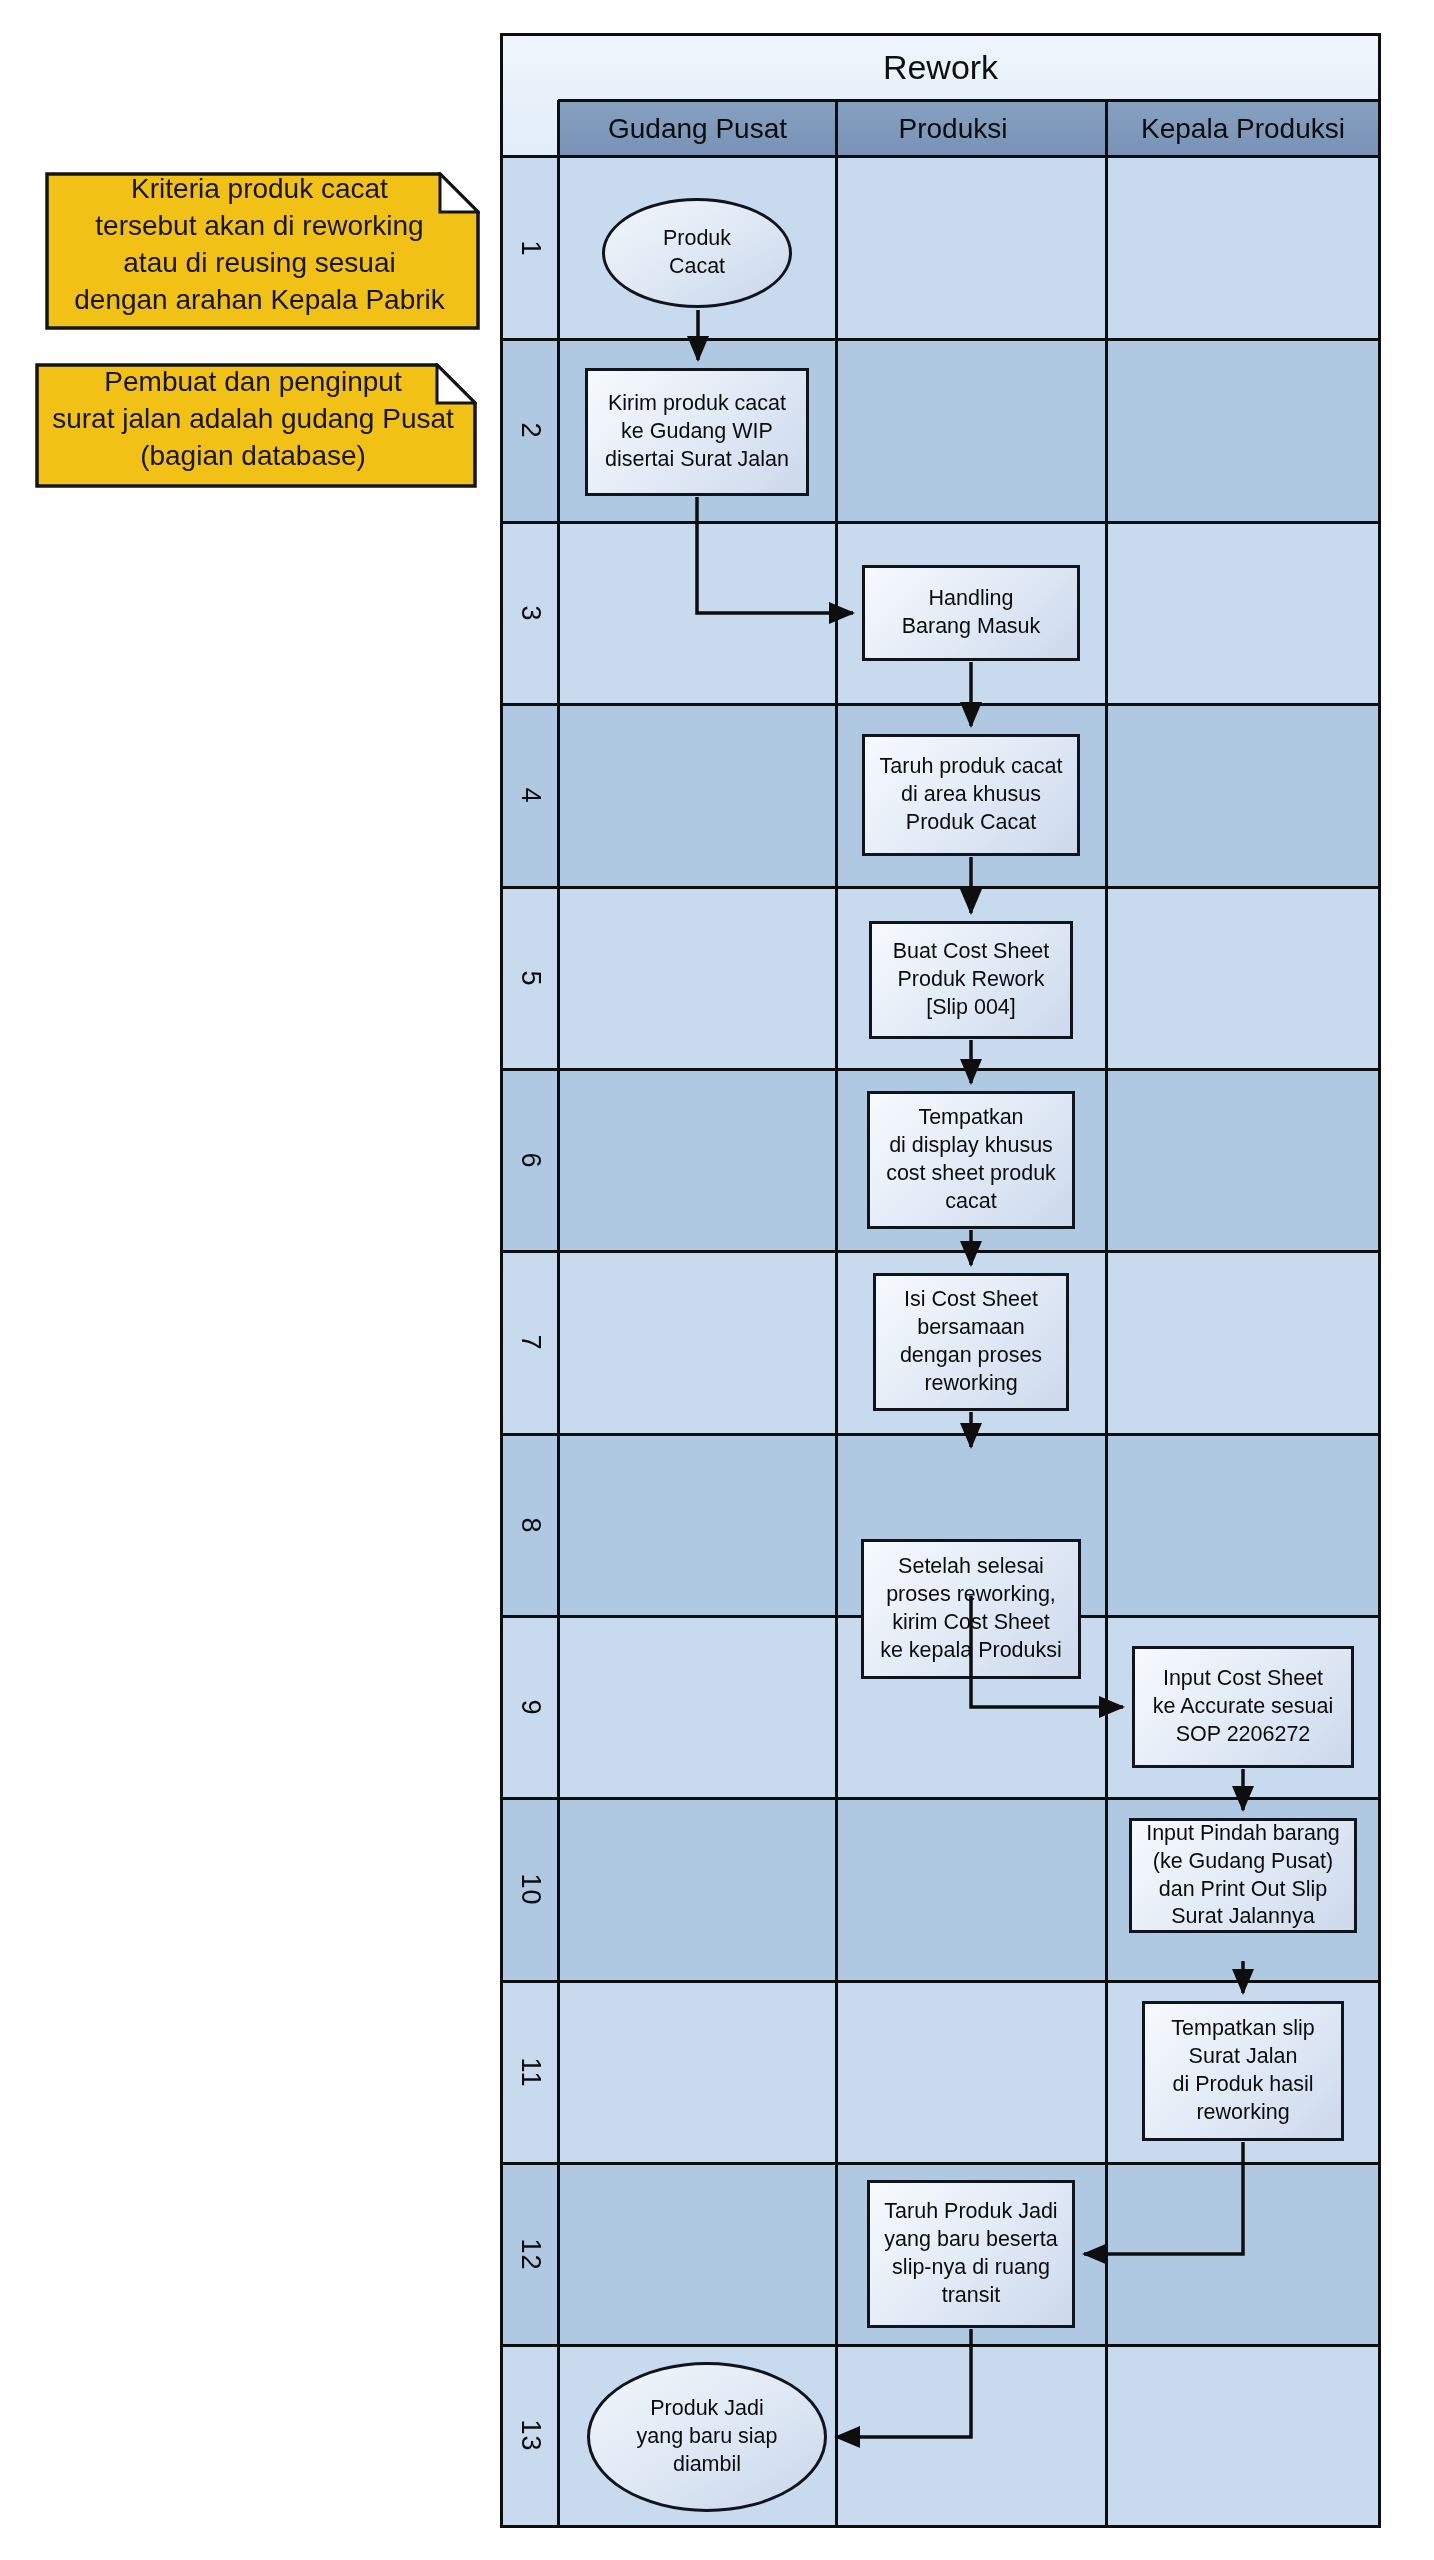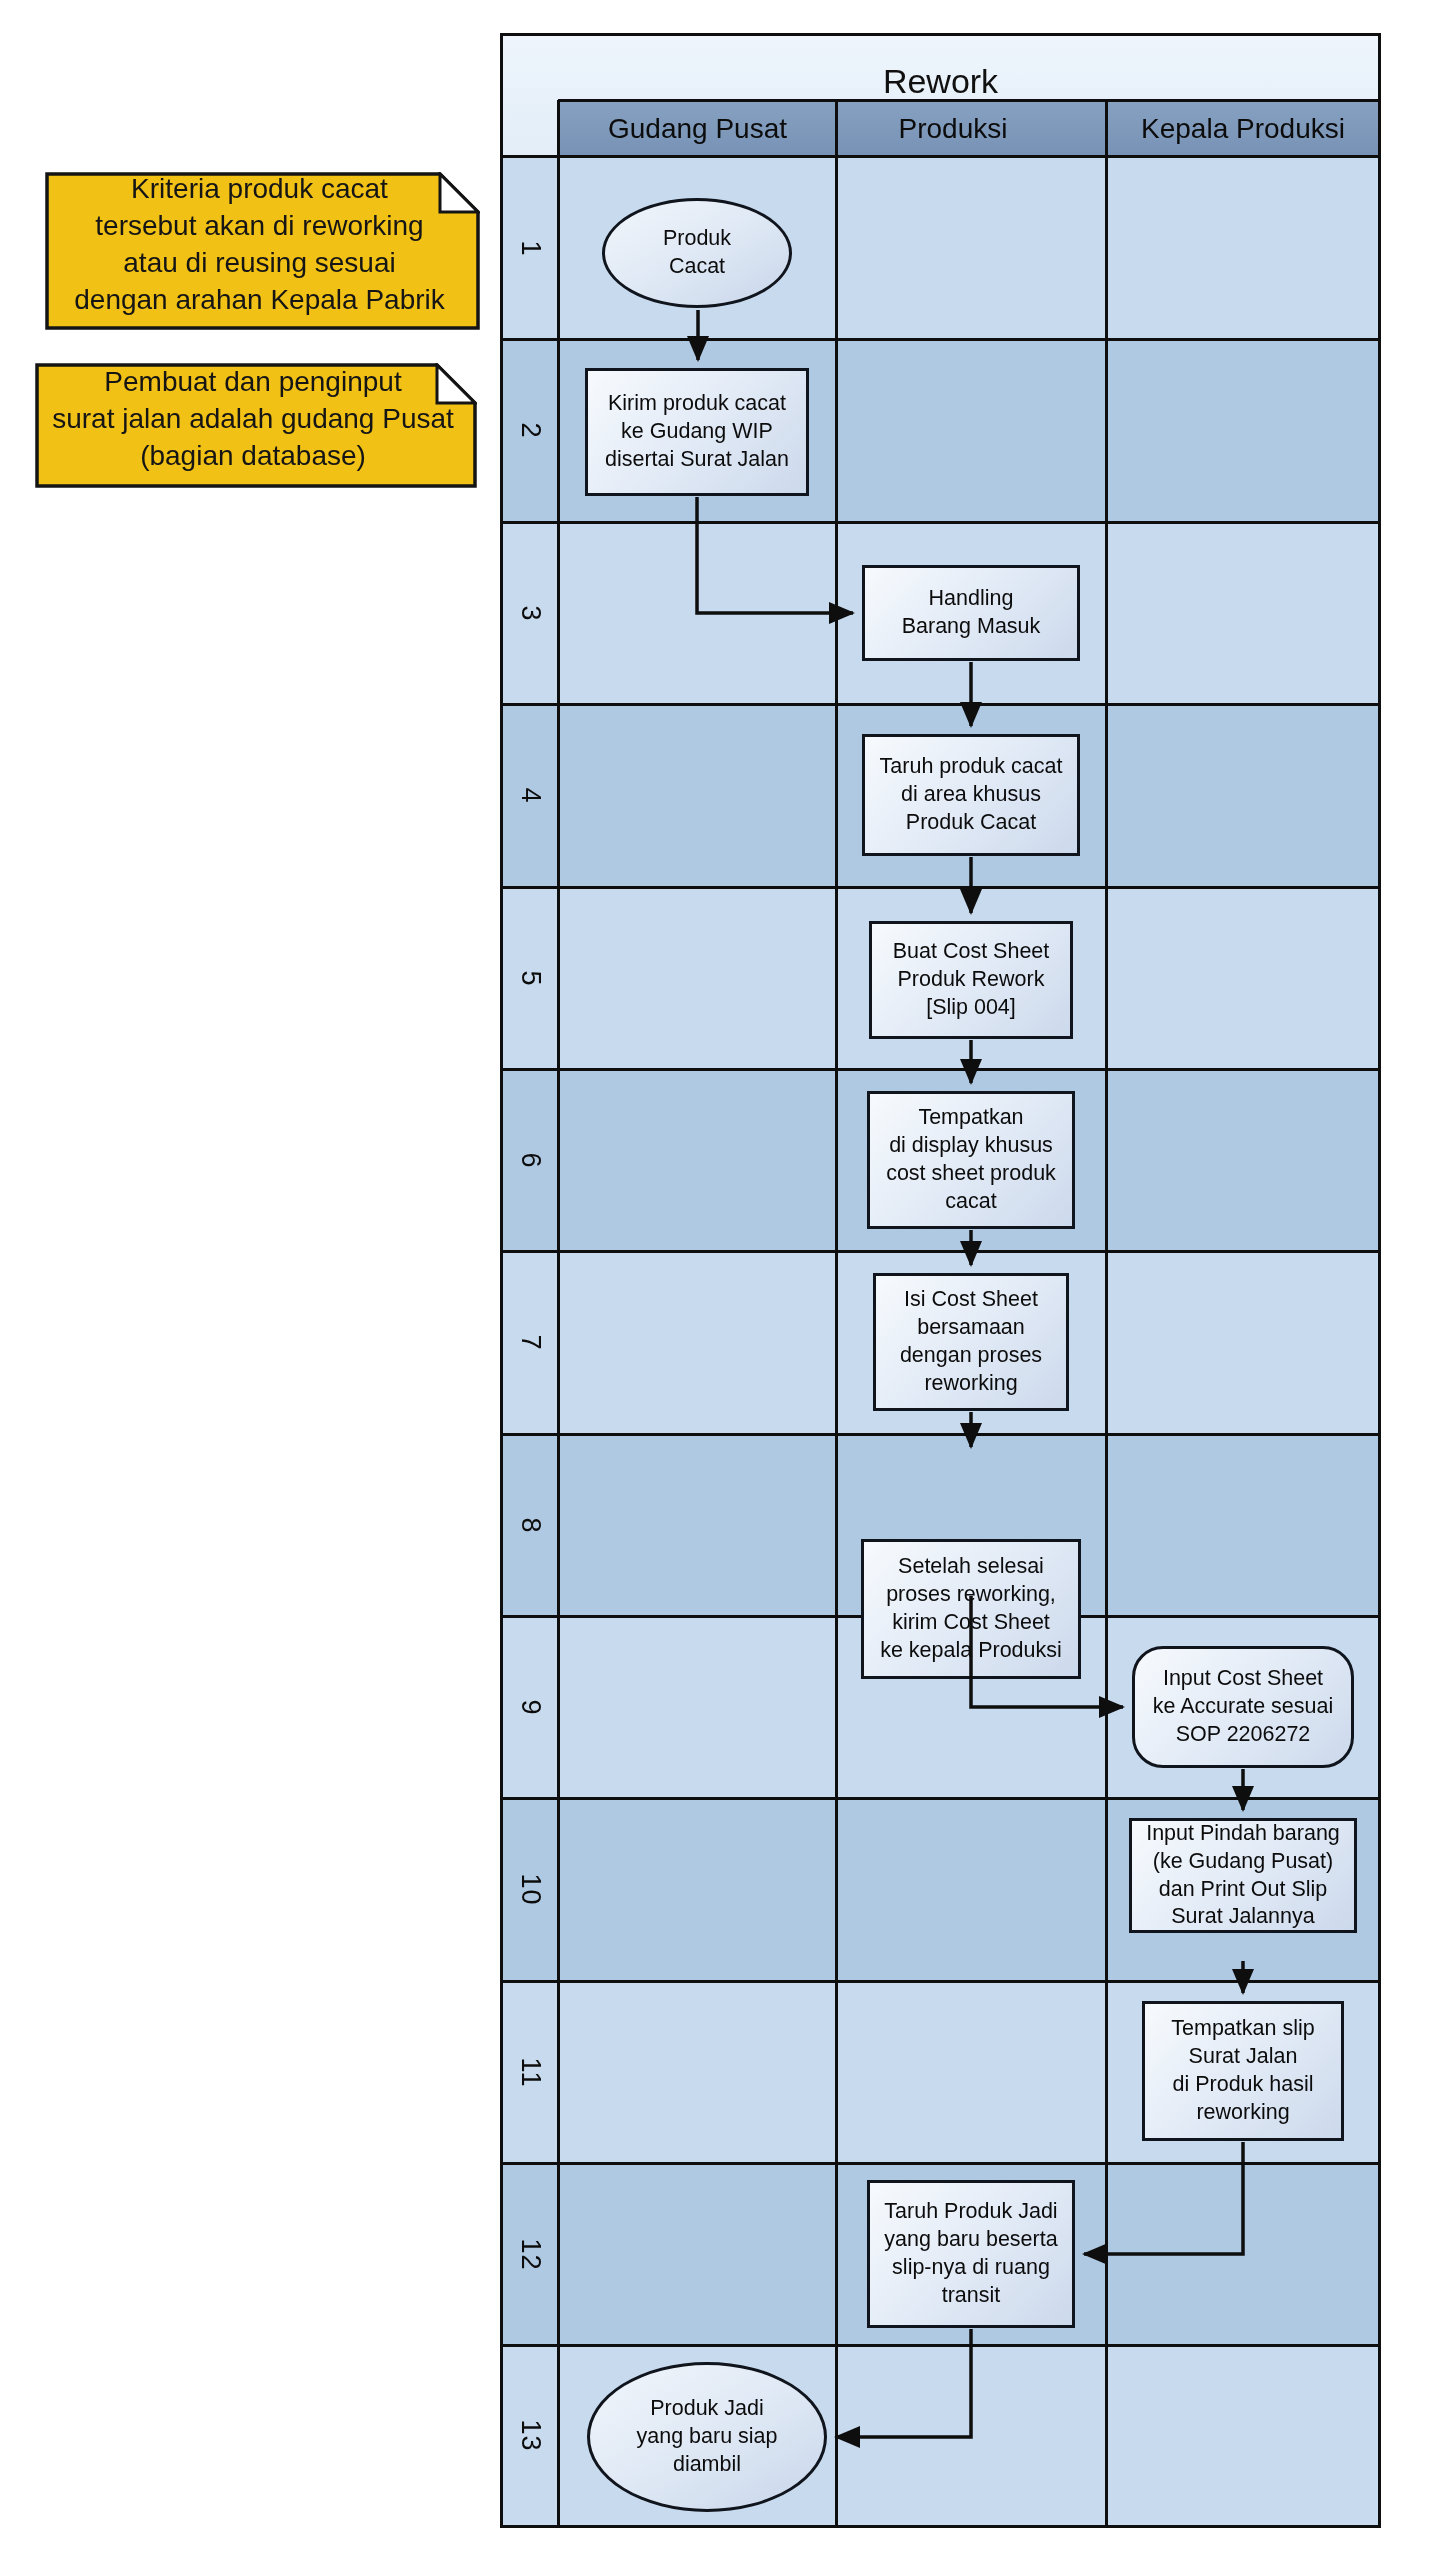--- a/index.html
+++ b/index.html
@@ -19,21 +19,21 @@
   .table-border{
     position:absolute;left:500px;top:33px;width:881px;height:2495px;
     border:3px solid #0e0e0e;box-sizing:border-box;background:transparent;
   }
   .title-band{
     position:absolute;left:503px;top:36px;width:875px;height:121px;
     background:linear-gradient(180deg,#eef5fc 0%,#e2edf8 100%);
   }
   .title-label{
     position:absolute;left:503px;top:36px;width:875px;height:63px;
-    display:flex;align-items:center;justify-content:center;font-size:34px;color:#101010;margin-top:14px;
+    display:flex;align-items:center;justify-content:center;font-size:34px;color:#101010;
   }
   .header-band{
     position:absolute;left:558px;top:100px;width:820px;height:57px;
     background:linear-gradient(180deg,#87a1c1 0%,#7792b5 100%);
   }
   .header-cell{
     position:absolute;top:100px;height:57px;display:flex;align-items:center;justify-content:center;
     font-size:28px;color:#0c0c0c;
   }
   .row-strip{position:absolute;left:503px;width:875px;}
@@ -181,21 +181,21 @@
 cost sheet produk
 cacat</span></div>
   <div class="step" style="left:873px;top:1273px;width:196px;height:138px;"><span>Isi Cost Sheet
 bersamaan
 dengan proses
 reworking</span></div>
   <div class="step" style="left:861px;top:1539px;width:220px;height:140px;"><span>Setelah selesai
 proses reworking,
 kirim Cost Sheet
 ke kepala Produksi</span></div>
-  <div class="step" style="left:1132px;top:1646px;width:222px;height:122px;border-radius:31px;"><span>Input Cost Sheet
+  <div class="step" style="left:1132px;top:1646px;width:222px;height:122px;"><span>Input Cost Sheet
 ke Accurate sesuai
 SOP 2206272</span></div>
   <div class="step" style="left:1129px;top:1818px;width:228px;height:115px;"><span>Input Pindah barang
 (ke Gudang Pusat)
 dan Print Out Slip
 Surat Jalannya</span></div>
   <div class="step" style="left:1142px;top:2001px;width:202px;height:140px;"><span>Tempatkan slip
 Surat Jalan
 di Produk hasil
 reworking</span></div>

